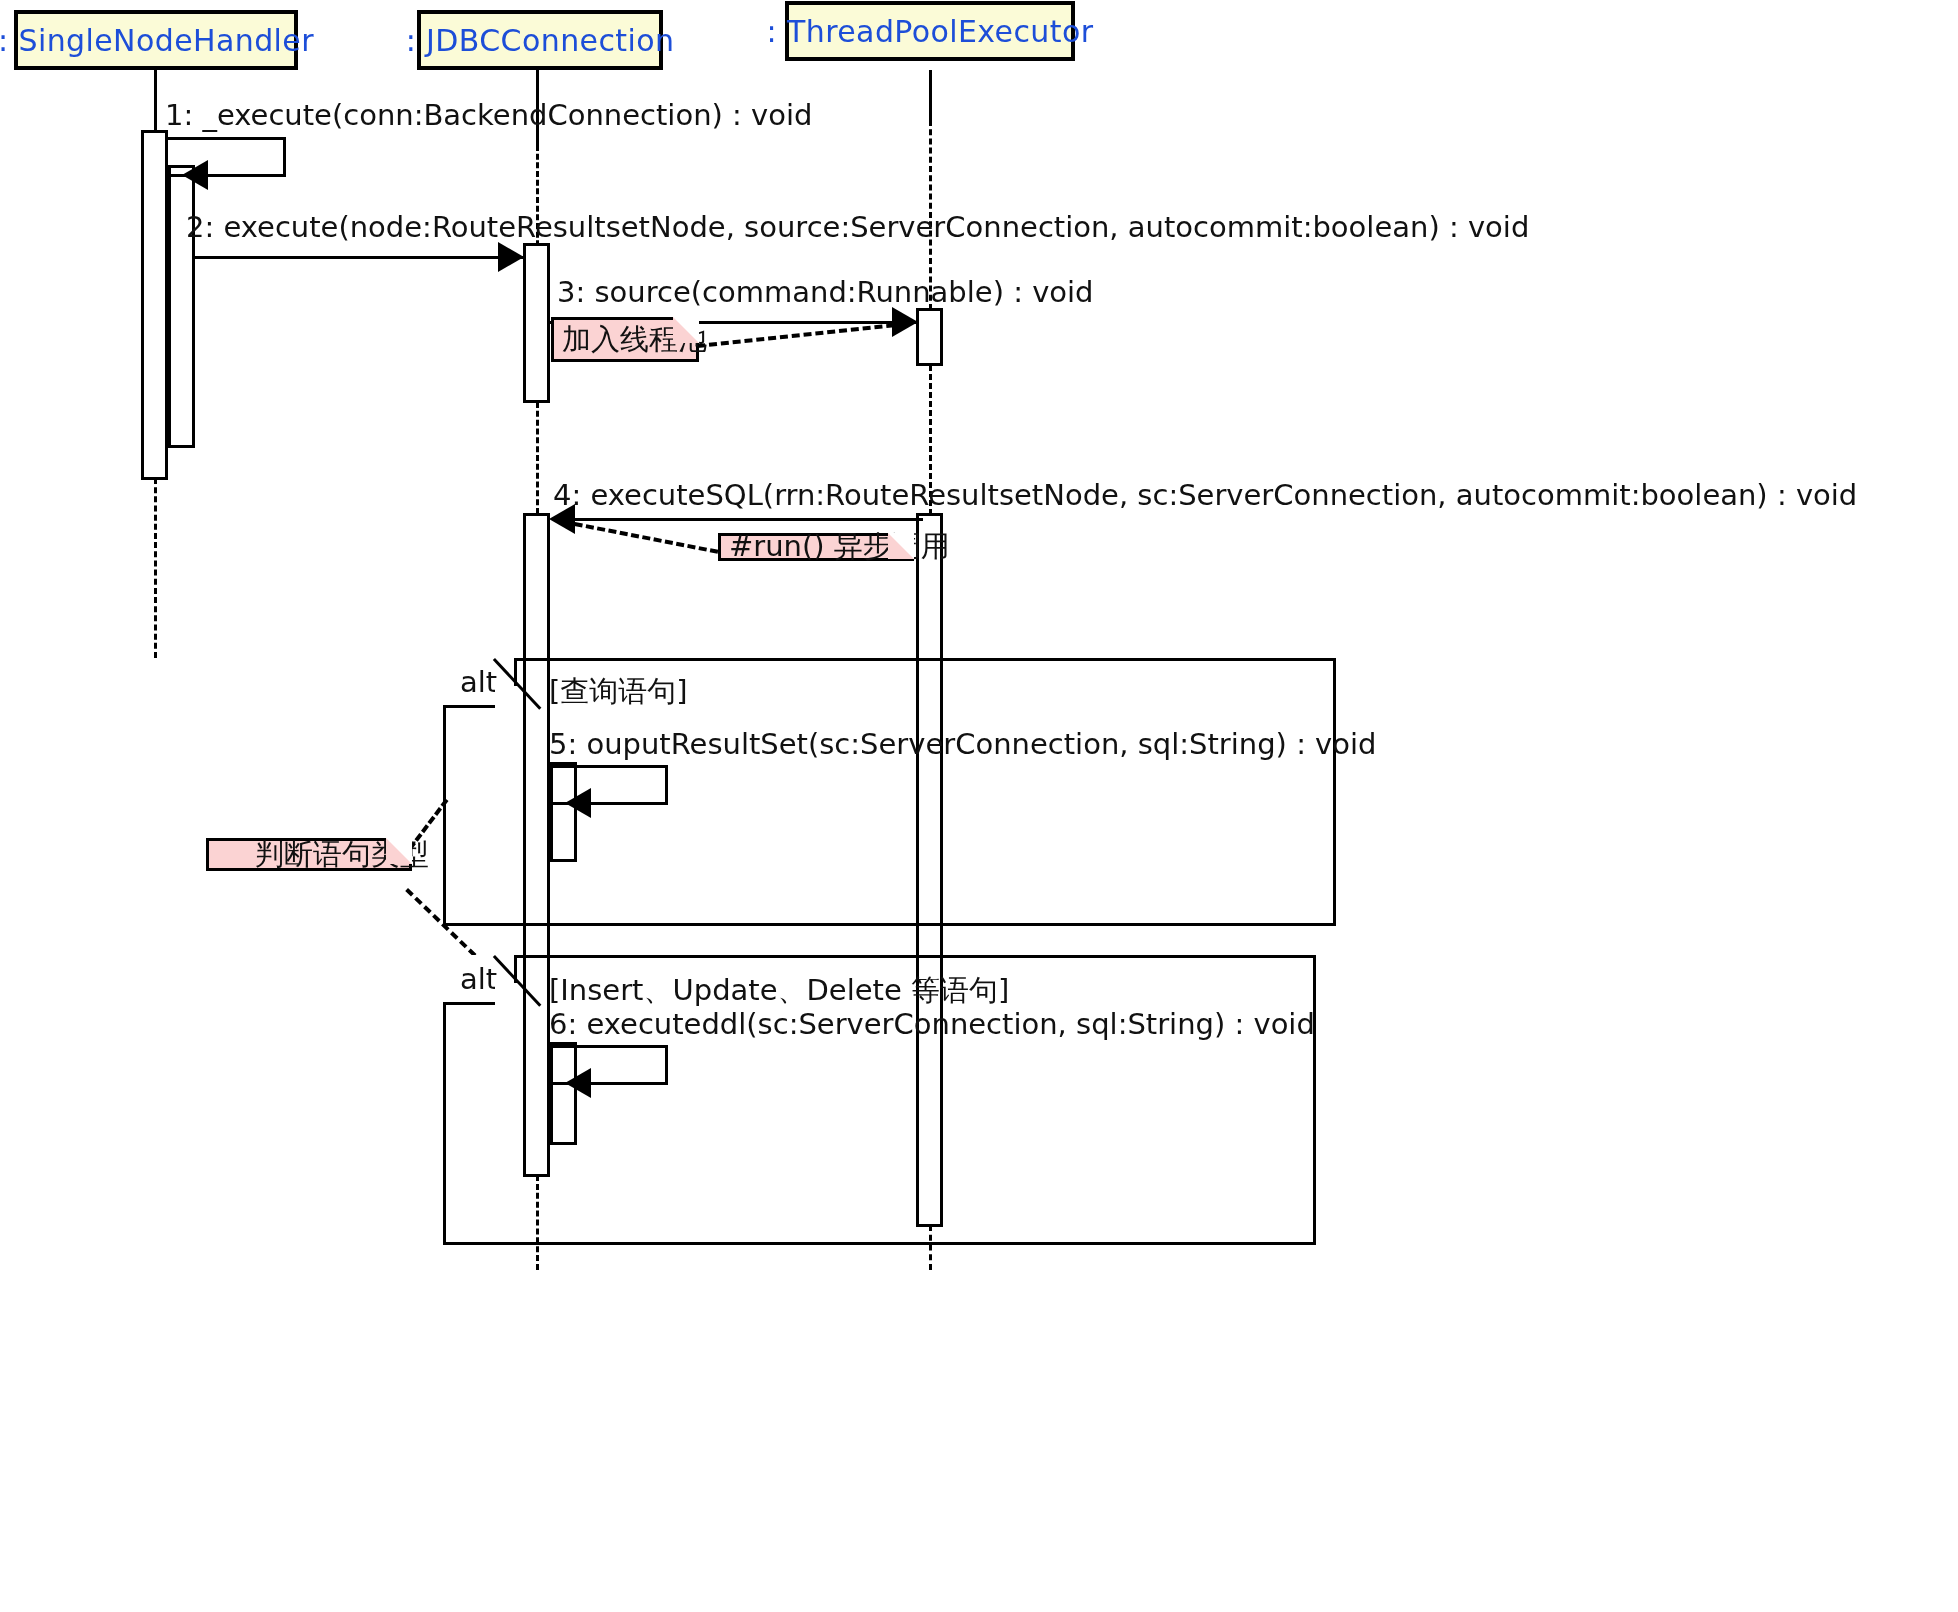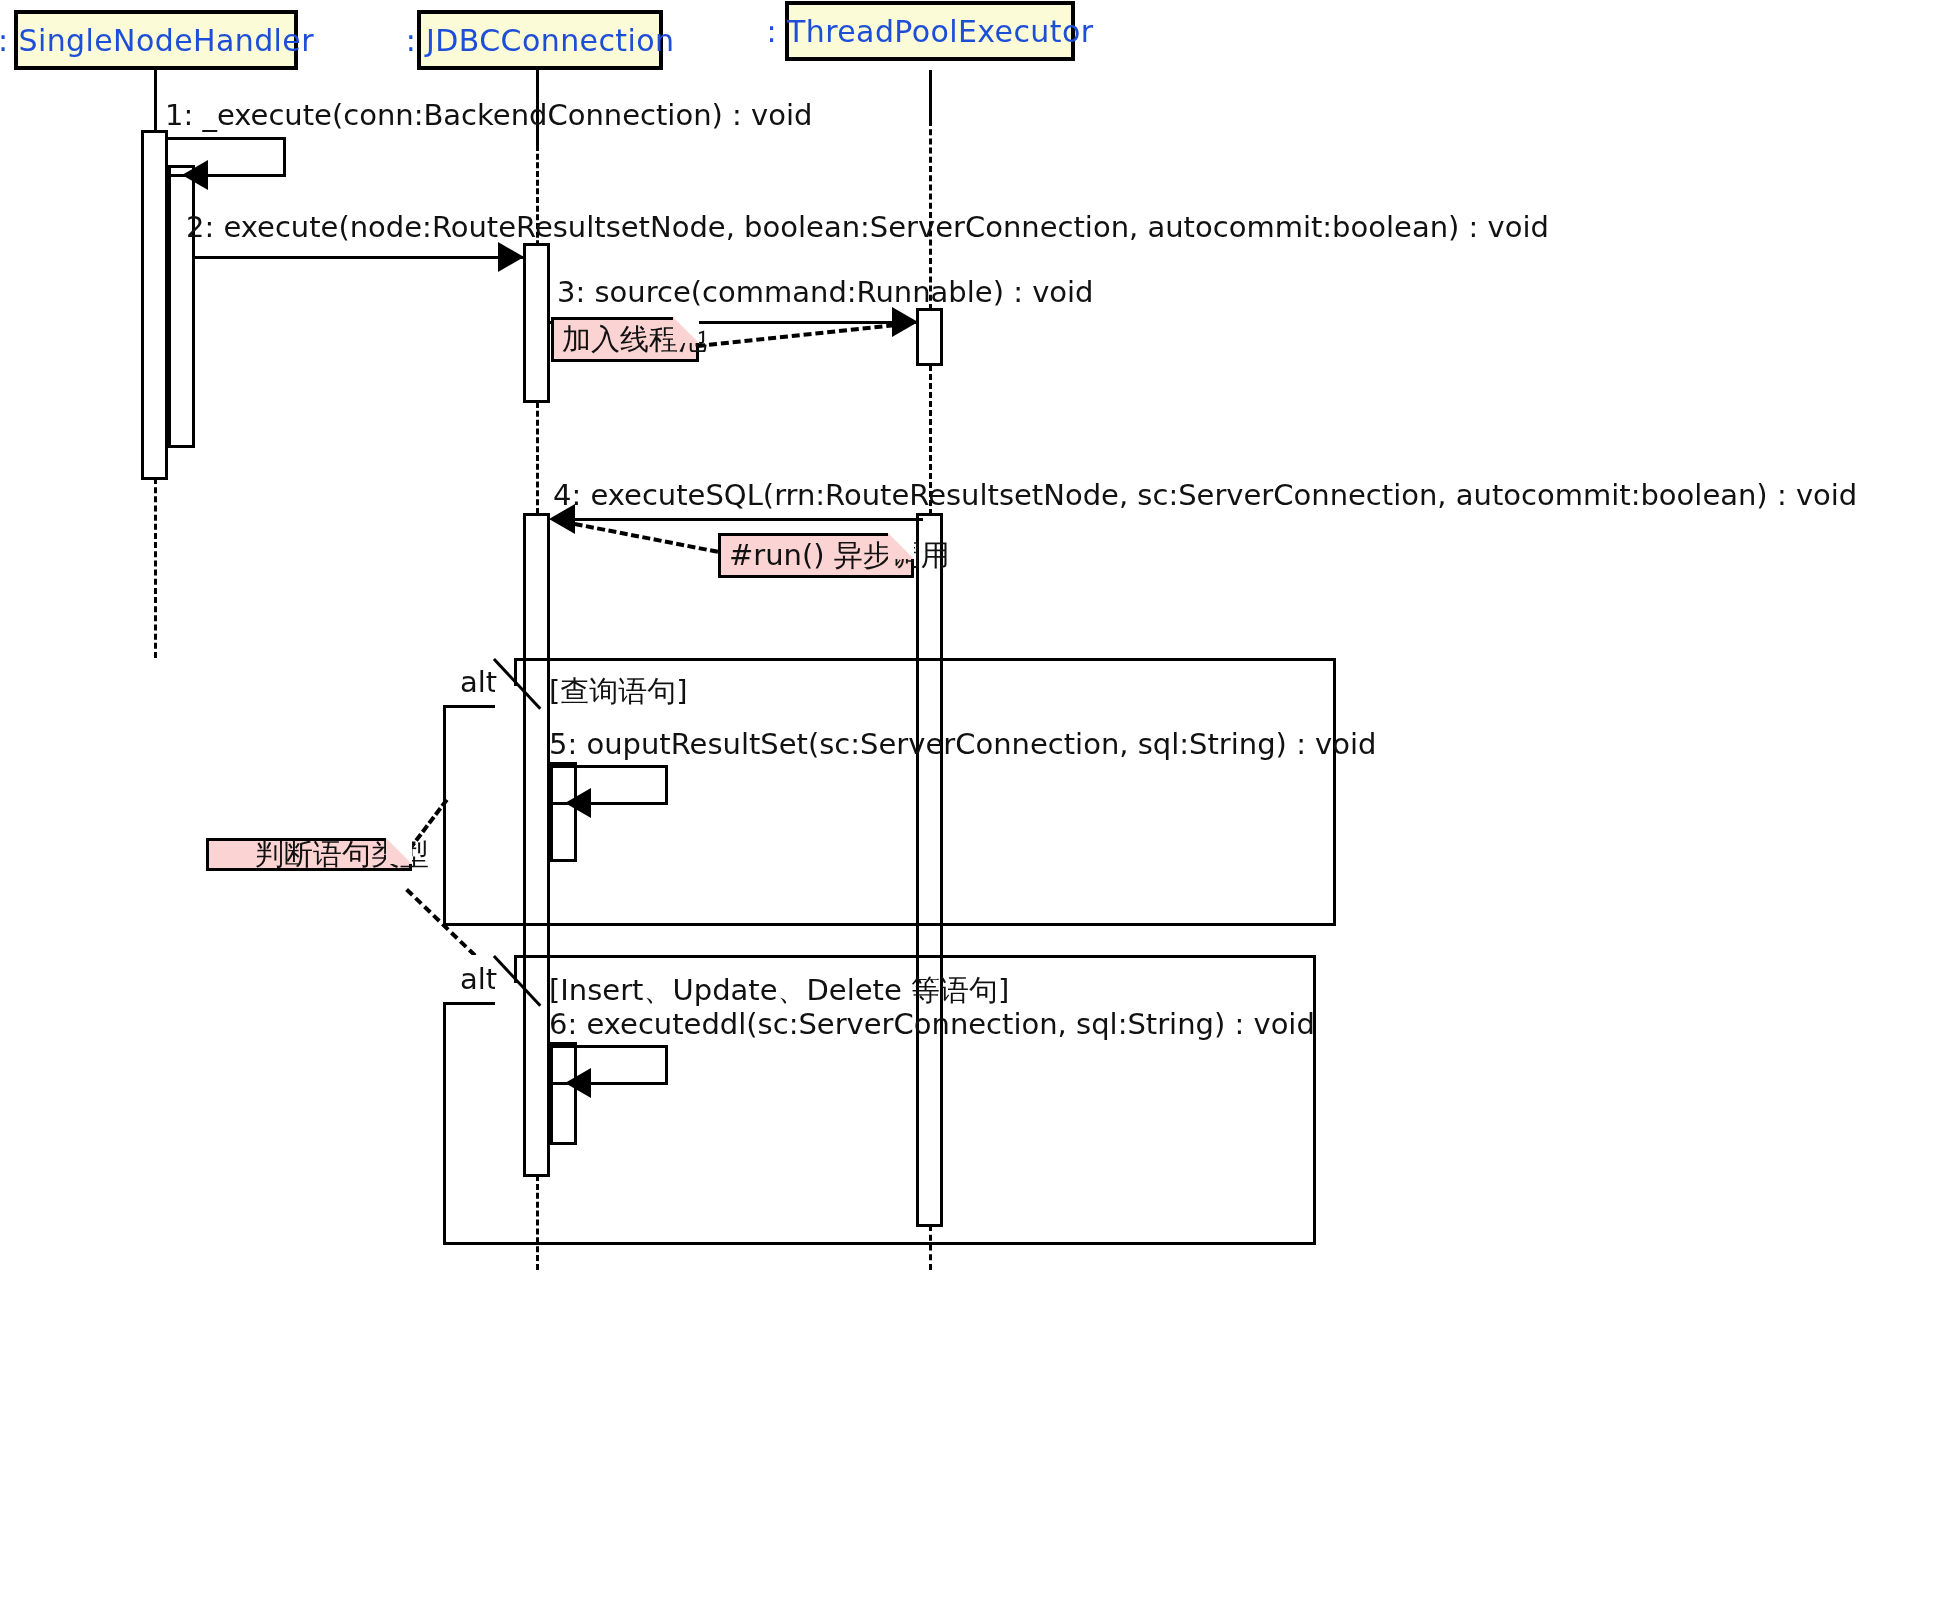--- a/index.html
+++ b/index.html
@@ -128,40 +128,40 @@
   <div class="act" style="left:523px;top:513px;width:27px;height:664px;"></div>
 
   <div class="act" style="left:550px;top:762px;width:27px;height:100px;"></div>
 
   <div class="act" style="left:550px;top:1042px;width:27px;height:103px;"></div>
 
   <div class="msglabel" style="left:165px;top:98px;">1: _execute(conn:BackendConnection) : void</div>
   <div class="selfbox" style="left:168px;top:137px;width:118px;height:40px;"></div>
   <div class="arrowL" style="left:182px;top:160px;"></div>
 
-  <div class="msglabel" style="left:186px;top:210px;">2: execute(node:RouteResultsetNode, boolean:ServerConnection, autocommit:boolean) : void</div>
+  <div class="msglabel" style="left:186px;top:210px;">2: execute(node:RouteResultsetNode, source:ServerConnection, autocommit:boolean) : void</div>
   <div class="msgline" style="left:194px;top:256px;width:330px;"></div>
   <div class="arrowR" style="left:498px;top:242px;"></div>
 
   <div class="msglabel" style="left:557px;top:275px;">3: source(command:Runnable) : void</div>
   <div class="msgline" style="left:549px;top:321px;width:370px;"></div>
   <div class="arrowR" style="left:892px;top:307px;"></div>
 
   <div class="dashline" style="left:697px;top:344px;width:210px;transform:rotate(-6deg);"></div>
   <div class="note" style="left:551px;top:317px;width:148px;height:45px;">
     <span>加入线程池</span>
     <span class="foldtri"></span>
   </div>
 
   <div class="msglabel" style="left:553px;top:478px;">4: executeSQL(rrn:RouteResultsetNode, sc:ServerConnection, autocommit:boolean) : void</div>
   <div class="msgline" style="left:573px;top:518px;width:350px;"></div>
   <div class="arrowL" style="left:549px;top:504px;"></div>
 
   <div class="dashline" style="left:575px;top:522px;width:146px;transform:rotate(11deg);"></div>
-  <div class="note" style="left:718px;top:533px;width:196px;height:45px;">
+  <div class="note" style="left:718px;top:533px;width:196px;height:28px;">
     <span>#run() 异步调用</span>
     <span class="foldtri"></span>
   </div>
 
   <div class="frag" style="left:443px;top:658px;width:893px;height:268px;"></div>
   <div class="fraghdr" style="left:443px;top:658px;width:74px;height:50px;">
     <span>alt</span>
   </div>
   <div class="fragcutline" style="left:495px;top:658px;width:68px;transform:rotate(47deg);"></div>
   <div class="guard" style="left:549px;top:672px;">[查询语句]</div>

